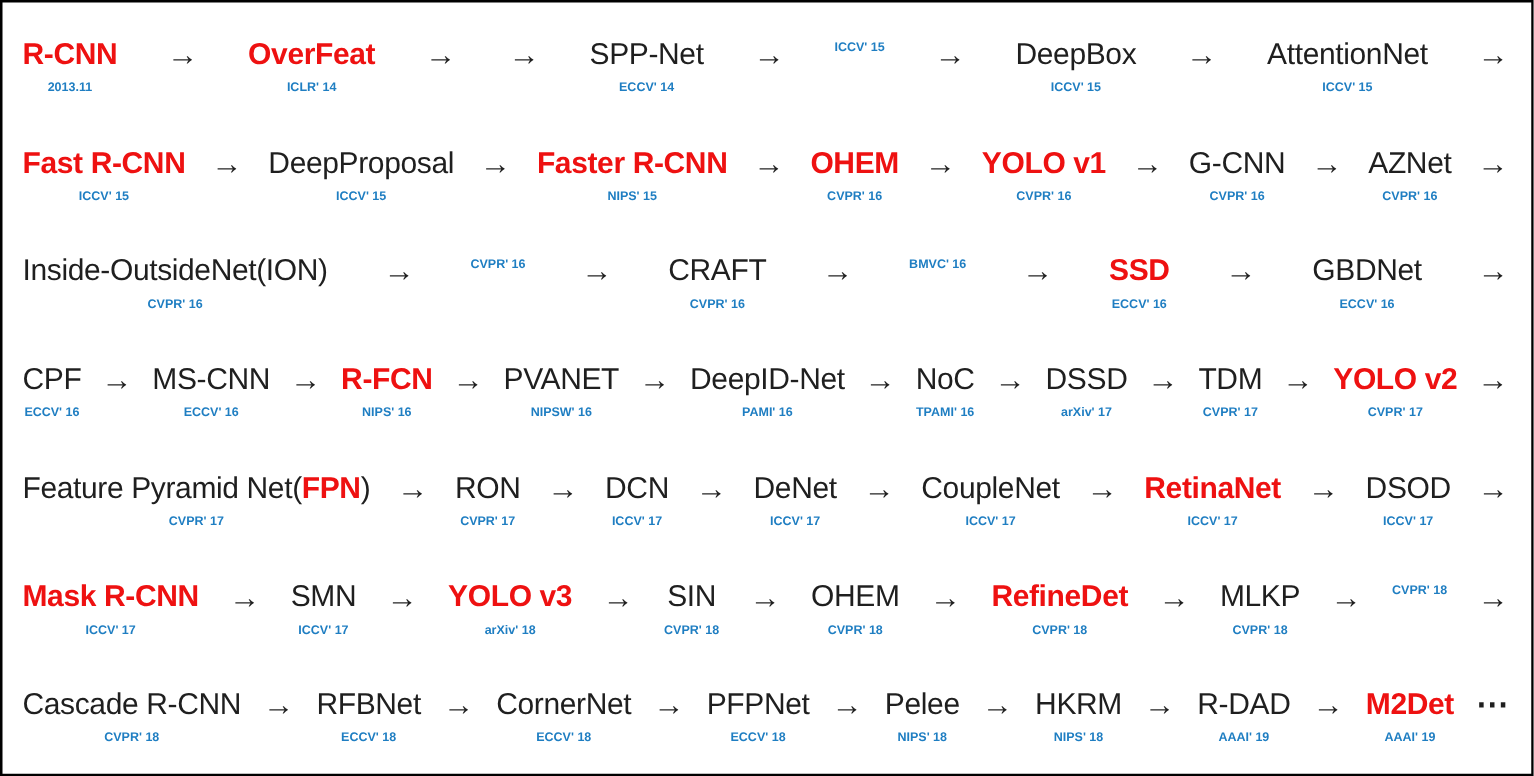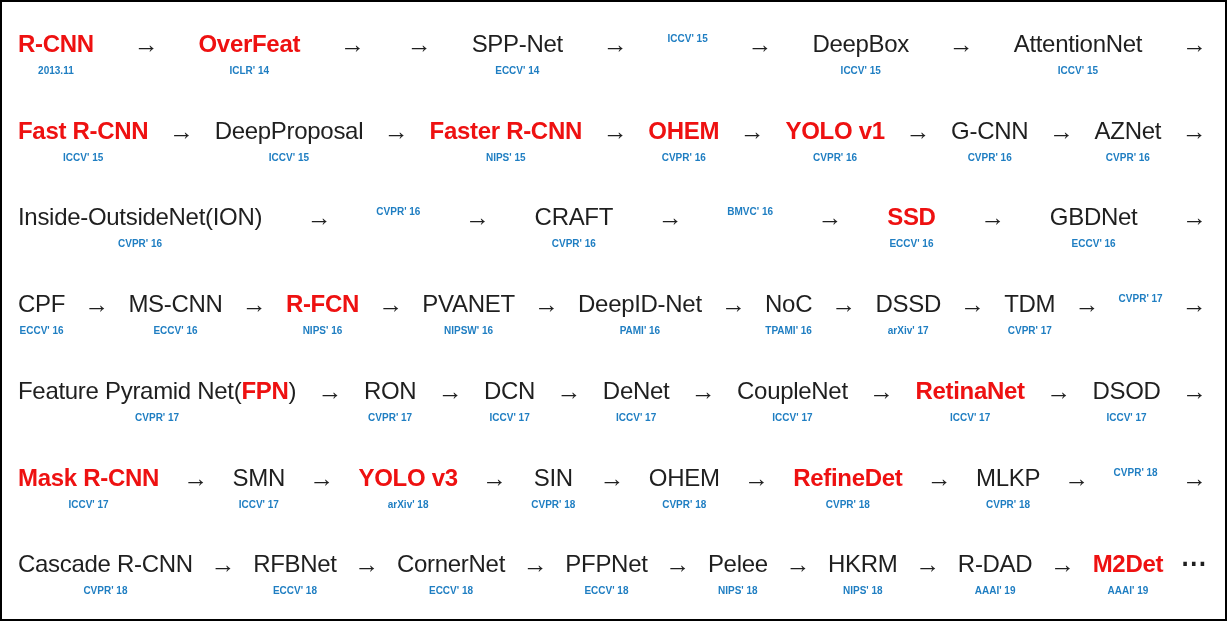--- a/index.html
+++ b/index.html
@@ -213,20 +213,21 @@
         <div class="model-name"><span>DSSD</span></div>
         <div class="venue">arXiv' 17</div>
       </div>
       <span class="arrow">→</span>
       <div class="item">
         <div class="model-name"><span>TDM</span></div>
         <div class="venue">CVPR' 17</div>
       </div>
       <span class="arrow">→</span>
       <div class="item">
+        <div class="model-name"><span class="hl">YOLO v2</span></div>
         <div class="venue">CVPR' 17</div>
       </div>
       <span class="arrow">→</span>
     </div>
     <div class="row">
       <div class="item">
         <div class="model-name"><span>Feature Pyramid Net(</span><span class="hl">FPN</span><span>)</span></div>
         <div class="venue">CVPR' 17</div>
       </div>
       <span class="arrow">→</span>

